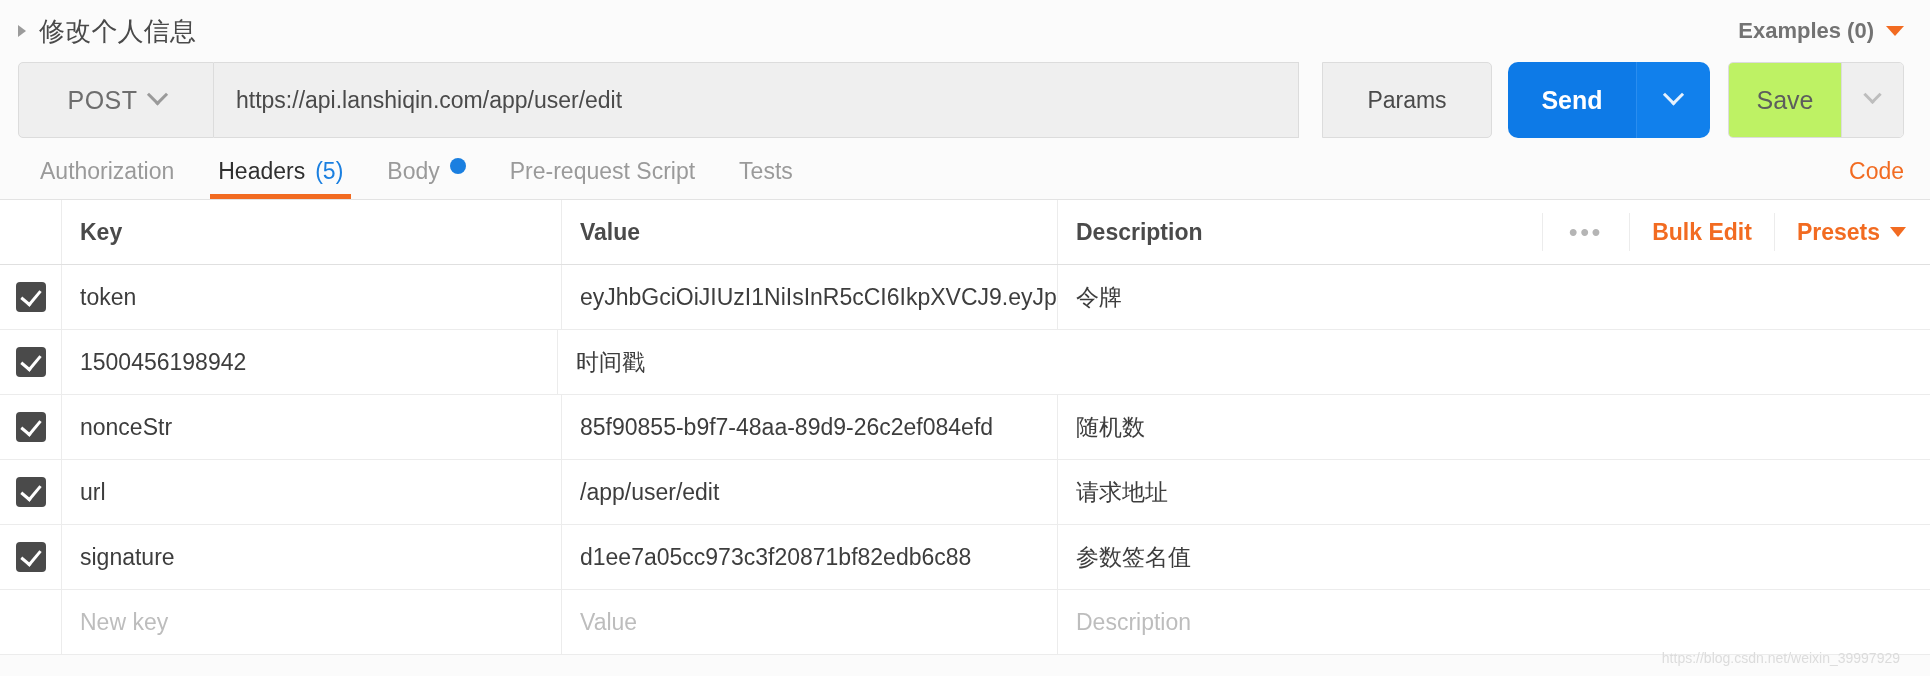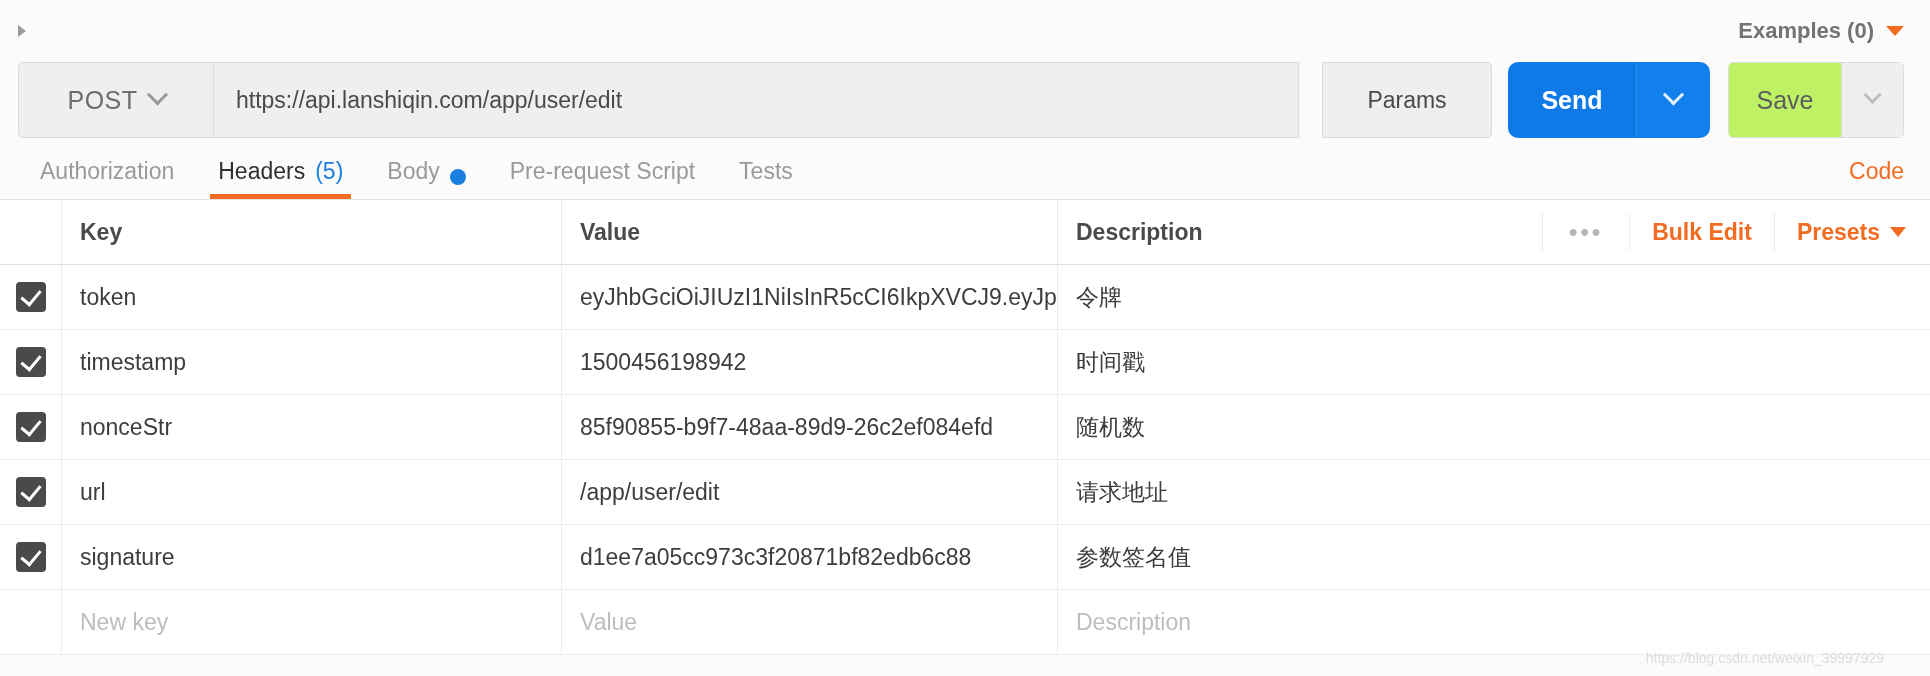--- a/index.html
+++ b/index.html
@@ -178,21 +178,21 @@
     align-items: flex-end;
     padding: 0 26px 0 18px;
     border-bottom: 1px solid #e3e3e3;
     background: #fbfbfb;
   }
   .tab {
     font-size: 23px;
     color: #9a9a9a;
     padding: 0 22px 14px 22px;
     display: flex;
-    align-items: flex-end;
+    align-items: flex-start;
     gap: 10px;
     cursor: pointer;
     position: relative;
     white-space: nowrap;
   }
   .tab.active { color: #2f2f2f; }
   .tab.active::after {
     content: "";
     position: absolute;
     left: 14px; right: 14px; bottom: 0;
@@ -306,34 +306,35 @@
     position: absolute;
     left: 9px; top: 4px;
     width: 9px; height: 16px;
     border-right: 3px solid #fff;
     border-bottom: 3px solid #fff;
     transform: rotate(40deg);
   }
   .placeholder { color: #bdbdbd; }
   .watermark {
     position: absolute;
-    right: 46px;
+    right: 30px;
     bottom: 10px;
     font-size: 14px;
     color: #dcdcdc;
     white-space: nowrap;
   }
 </style>
 </head>
 <body>
 
 <div class="app">
 
   <div class="title-row">
     <div class="disclosure"></div>
+    <div class="req-title">修改个人信息</div>
     <div class="spacer"></div>
     <div class="examples">
       <span>Examples (0)</span>
       <span class="caret-down-sm"></span>
     </div>
   </div>
 
   <div class="url-row">
     <div class="method-box">
       <span class="method-label">POST</span>
@@ -402,21 +403,20 @@
       </div>
       <div class="c-key">token</div>
       <div class="c-val">eyJhbGciOiJIUzI1NiIsInR5cCI6IkpXVCJ9.eyJpZCI6ND...</div>
       <div class="c-desc">令牌</div>
     </div>
 
     <div class="trow">
       <div class="c-check">
         <div class="cbox"></div>
       </div>
-      <div class="c-key">timestamp</div>
       <div class="c-val">1500456198942</div>
       <div class="c-desc">时间戳</div>
     </div>
 
     <div class="trow">
       <div class="c-check">
         <div class="cbox"></div>
       </div>
       <div class="c-key">nonceStr</div>
       <div class="c-val">85f90855-b9f7-48aa-89d9-26c2ef084efd</div>

